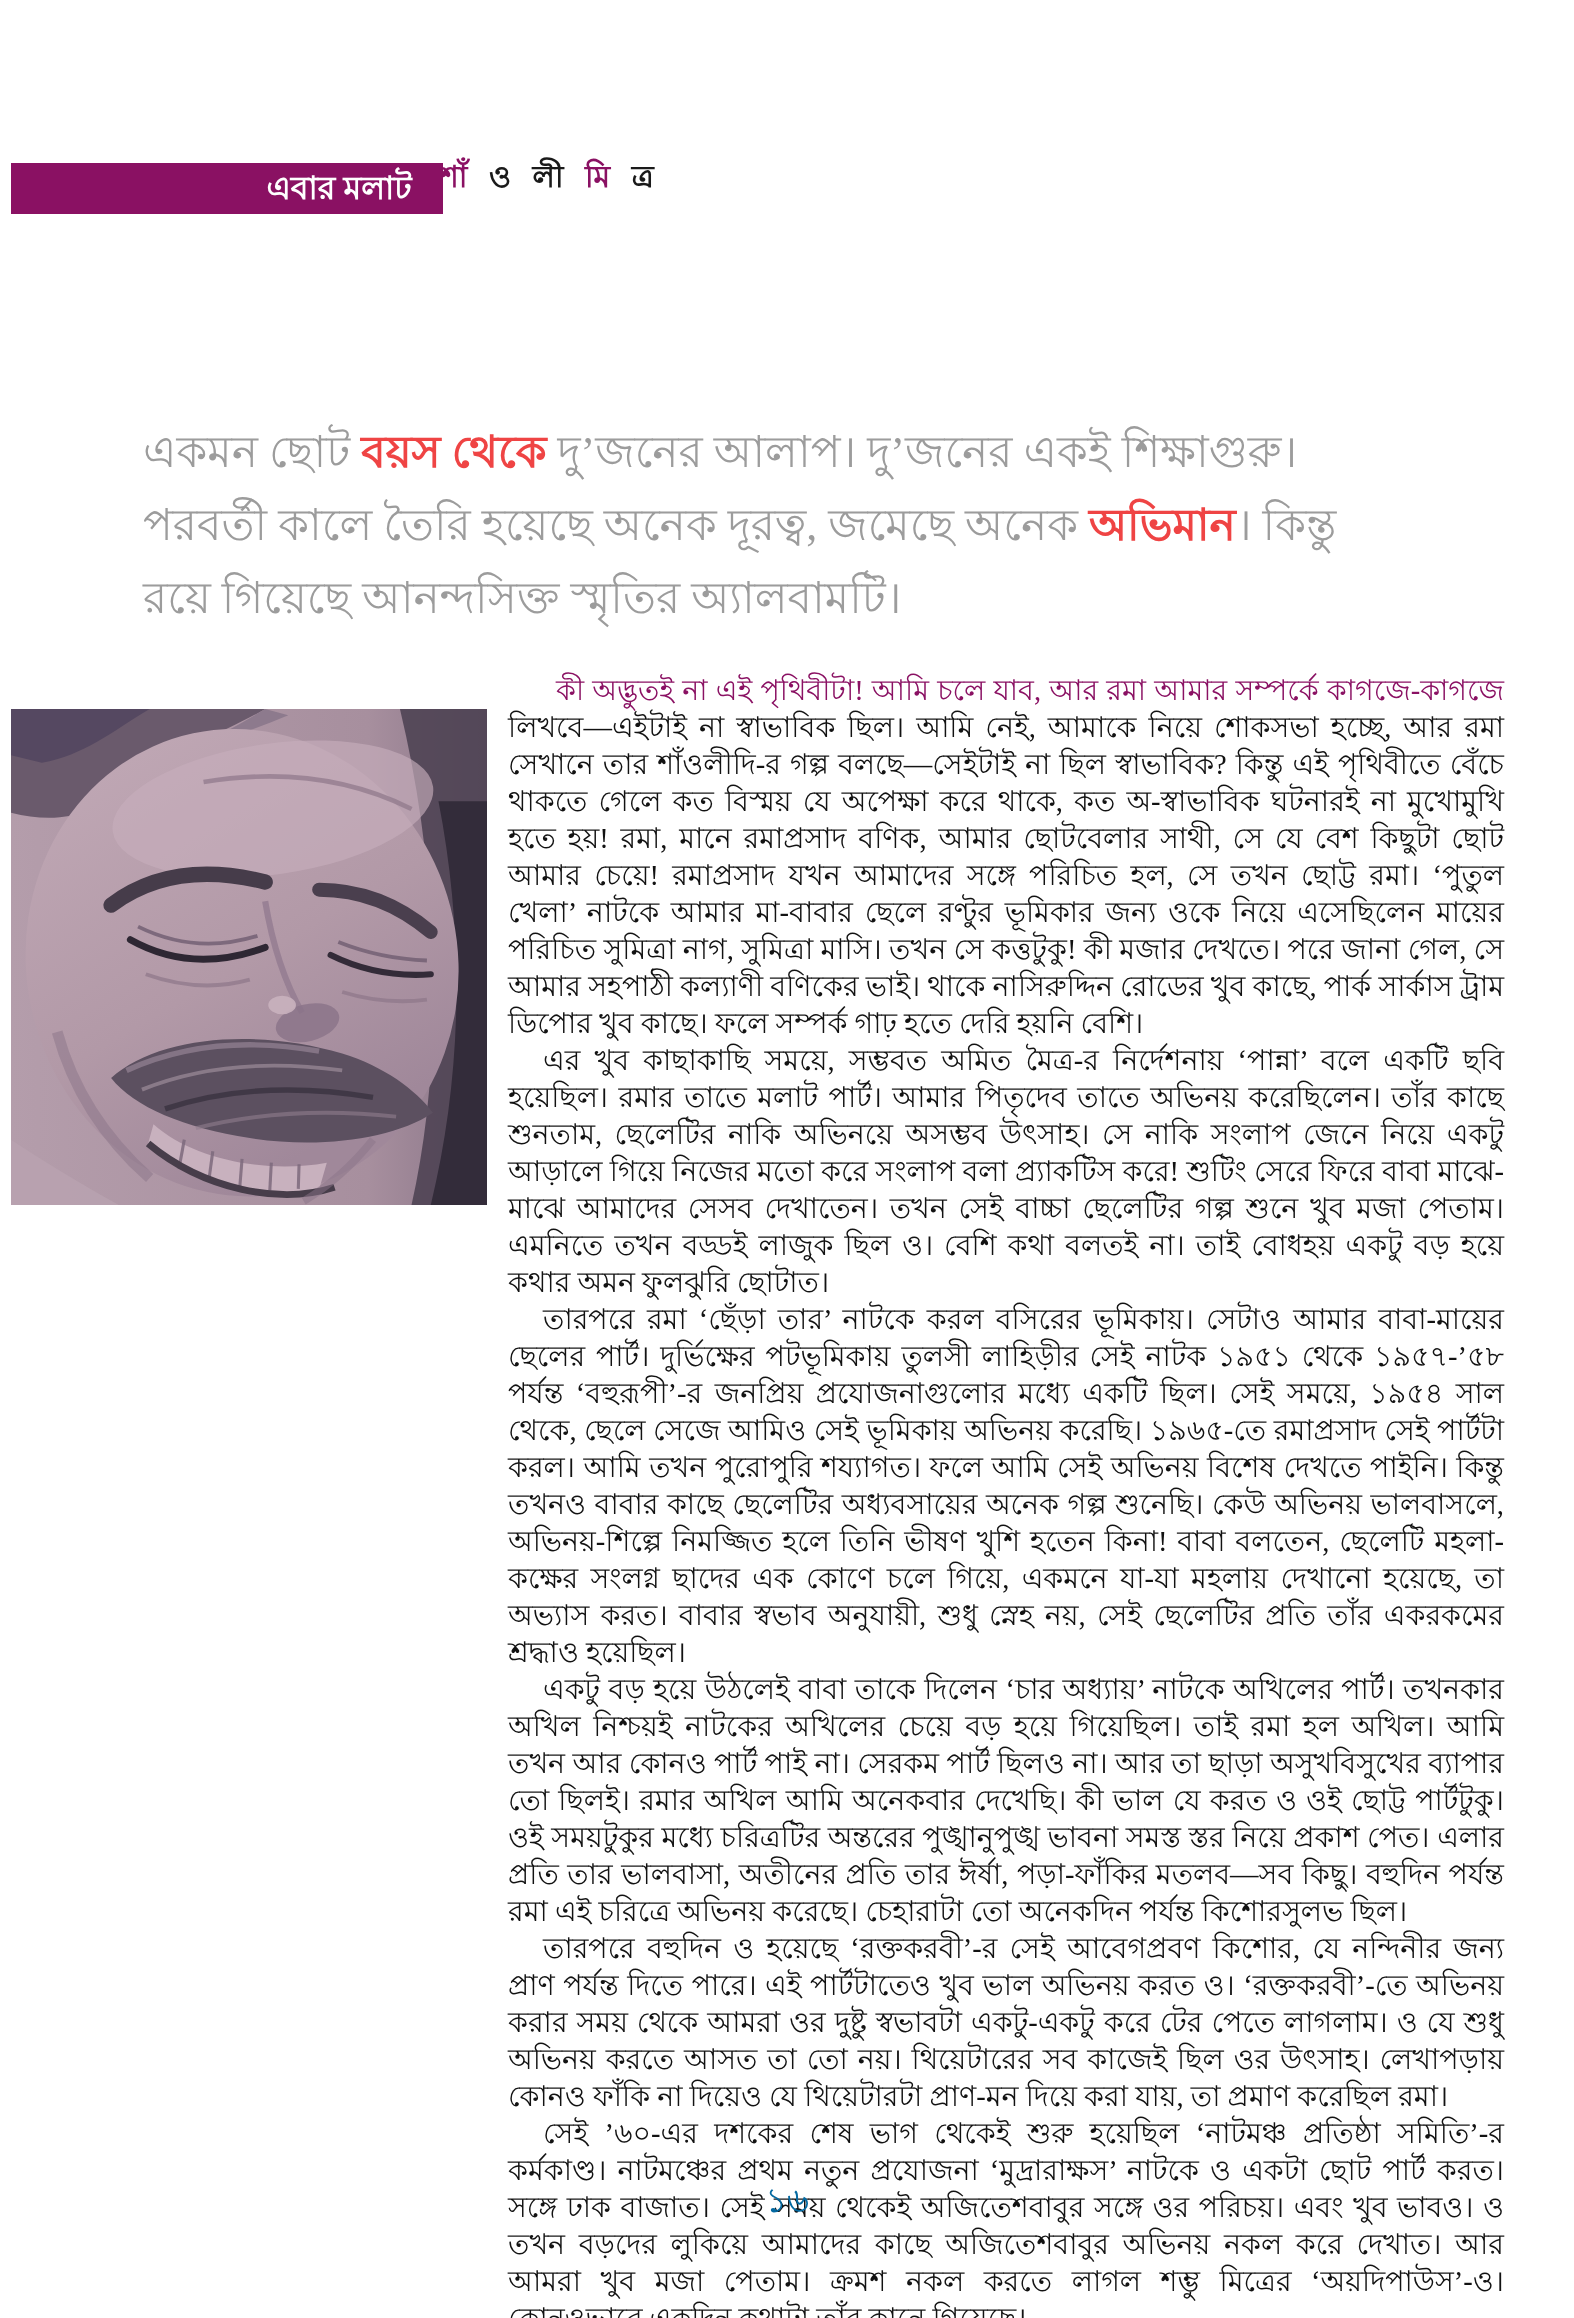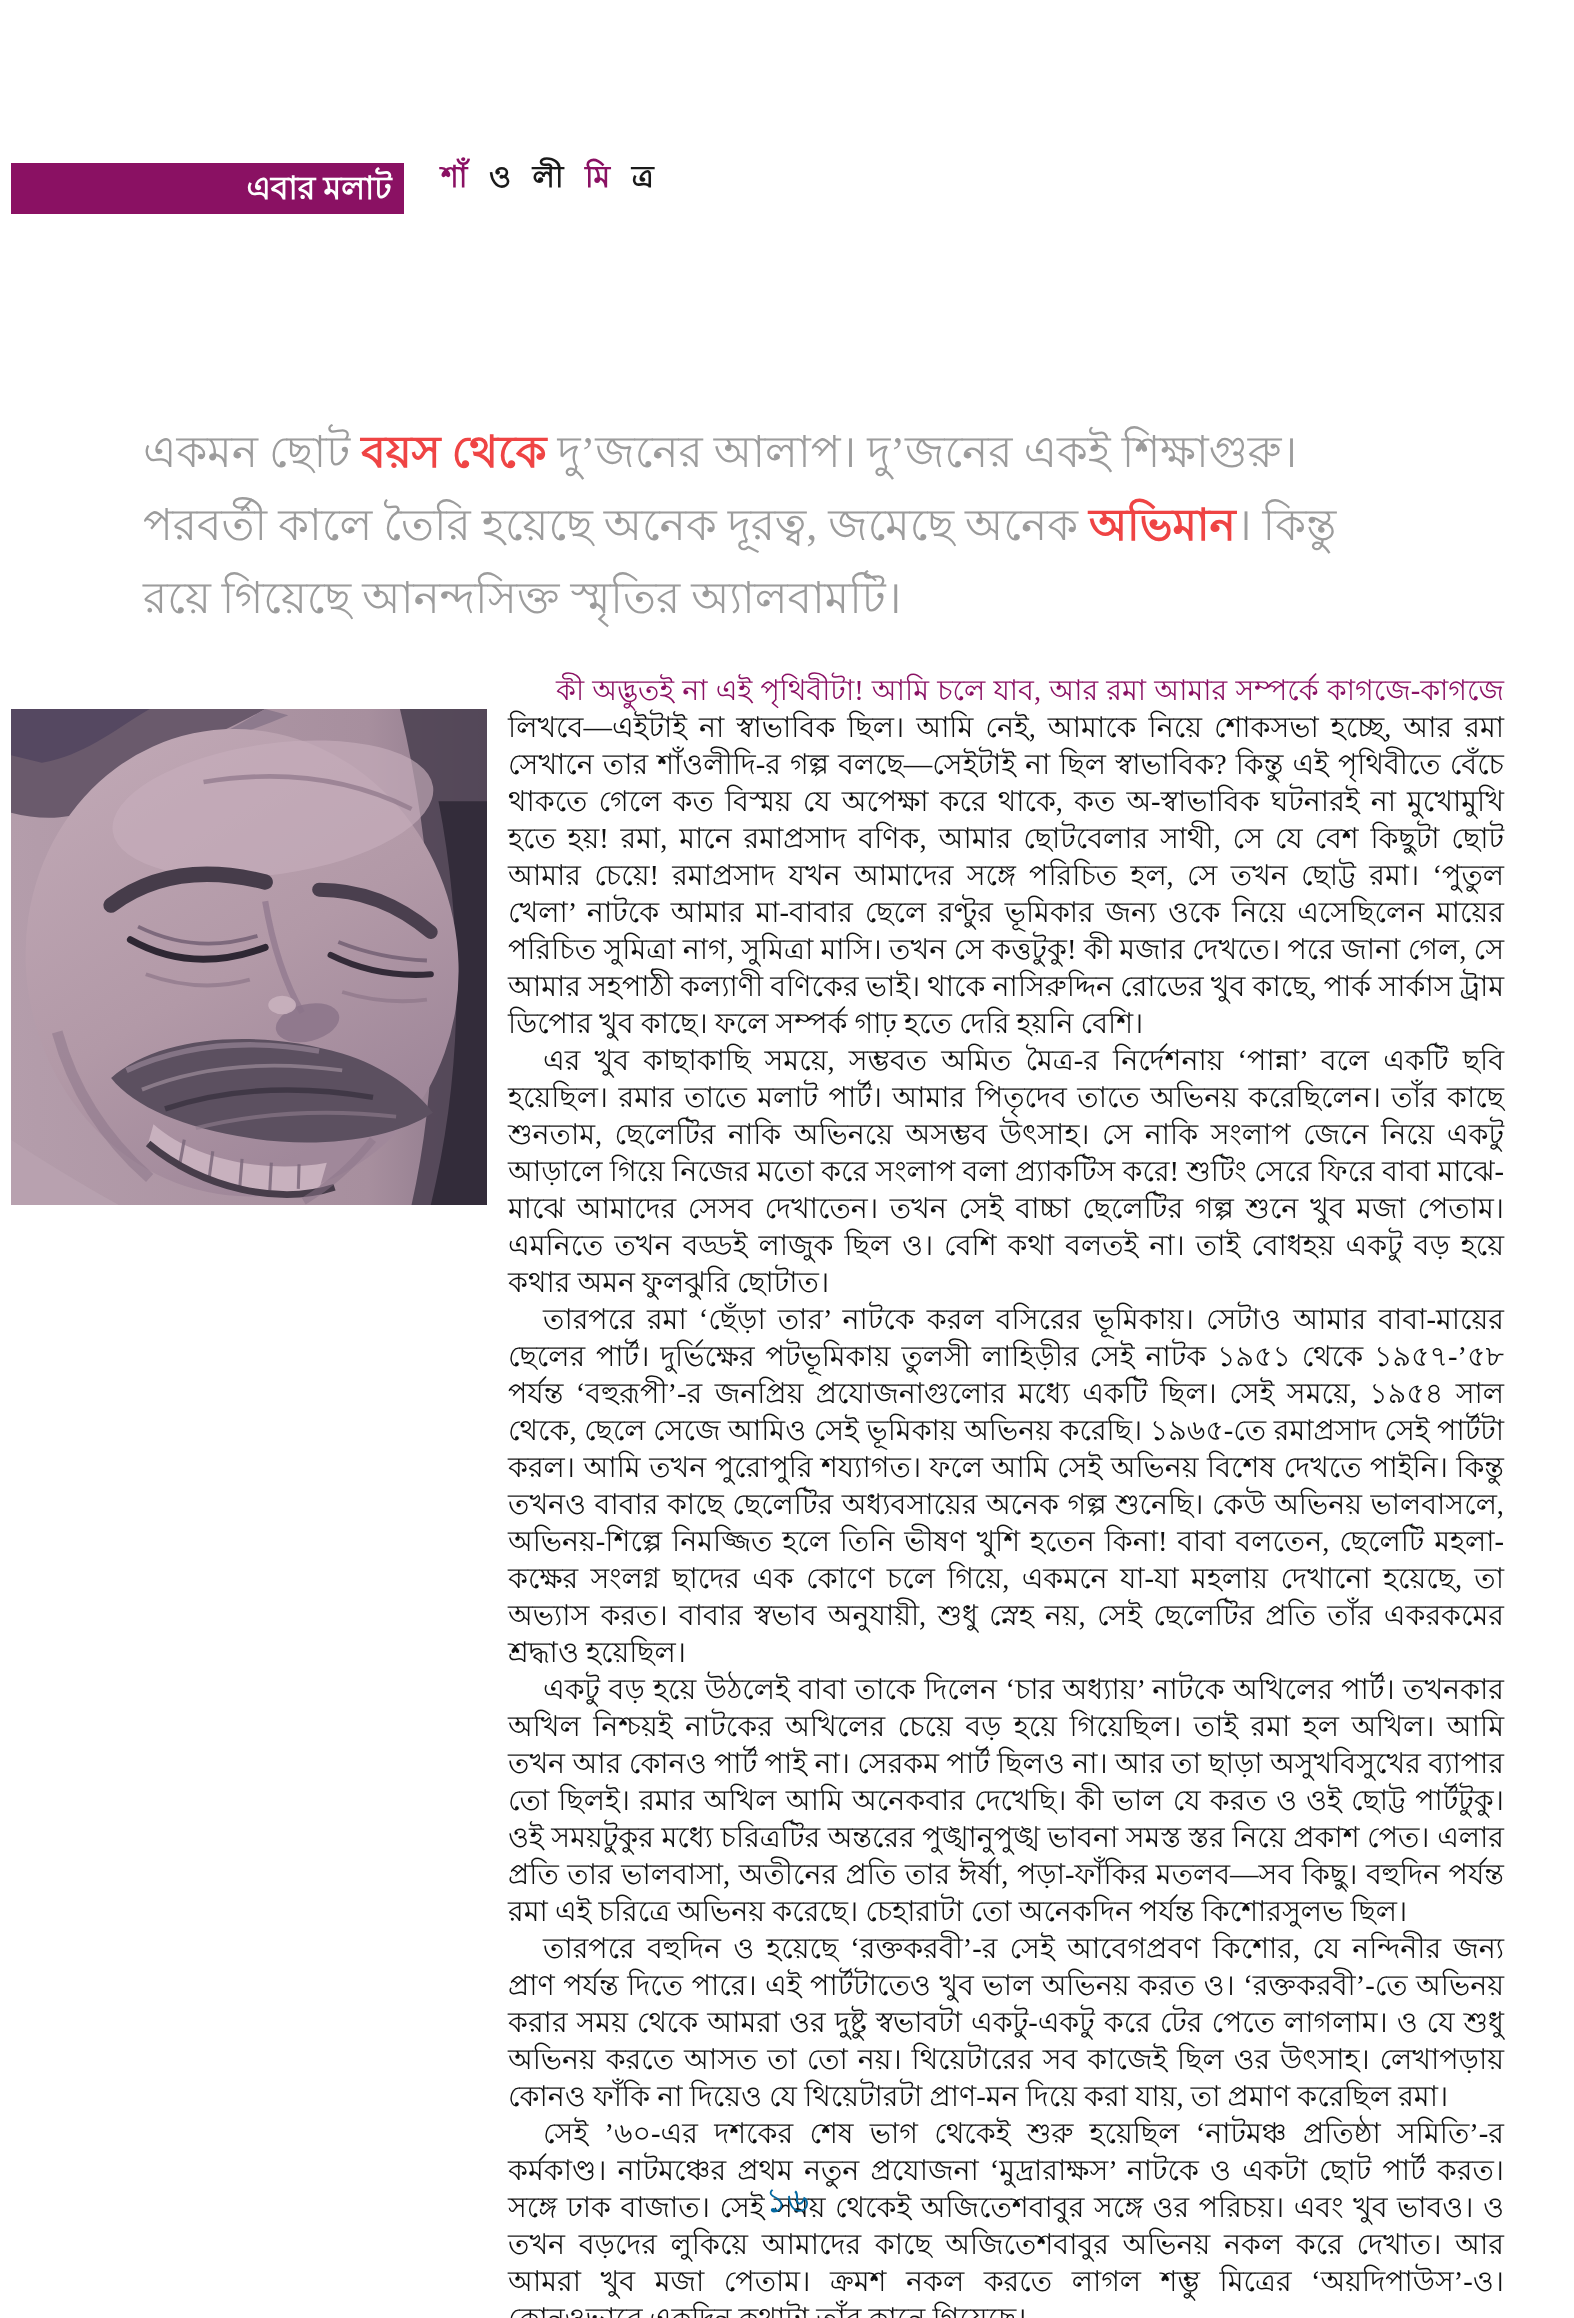--- a/index.html
+++ b/index.html
@@ -1,21 +1,21 @@
 <!DOCTYPE html>
 <html style="font-size:12.3px"><head>
 <meta charset="utf-8">
 <style>
   html,body{margin:0;padding:0;background:#ffffff;}
   body{font-family:"Liberation Serif","DejaVu Serif",serif;}
   .page{position:relative;width:1574px;height:2319px;background:#ffffff;overflow:hidden;}
 
-  .kicker-box{position:absolute;left:10.8px;top:163px;width:393px;height:51px;
+  .kicker-box{position:absolute;left:10.8px;top:163px;width:432px;height:51px;
     background:#8a1163;color:#ffffff;font-weight:bold;font-size:32px;line-height:51px;
-    text-align:right;padding-right:12px;box-sizing:border-box;}
+    text-align:right;padding-right:31px;box-sizing:border-box;}
 
   .author{position:absolute;left:441px;top:153px;font-size:30px;font-weight:bold;color:#1a1a1a;
     white-space:nowrap;letter-spacing:1.5px;}
   .author .ltr{margin-right:20px;}
   .author .accent{color:#8a1163;}
 
   .headline{position:absolute;right:92px;top:254px;left:231px;text-align:right;
     font-size:97px;font-weight:bold;color:#161616;line-height:1.1;white-space:nowrap;}
 
   .standfirst{position:absolute;left:143px;top:416px;width:1270px;

